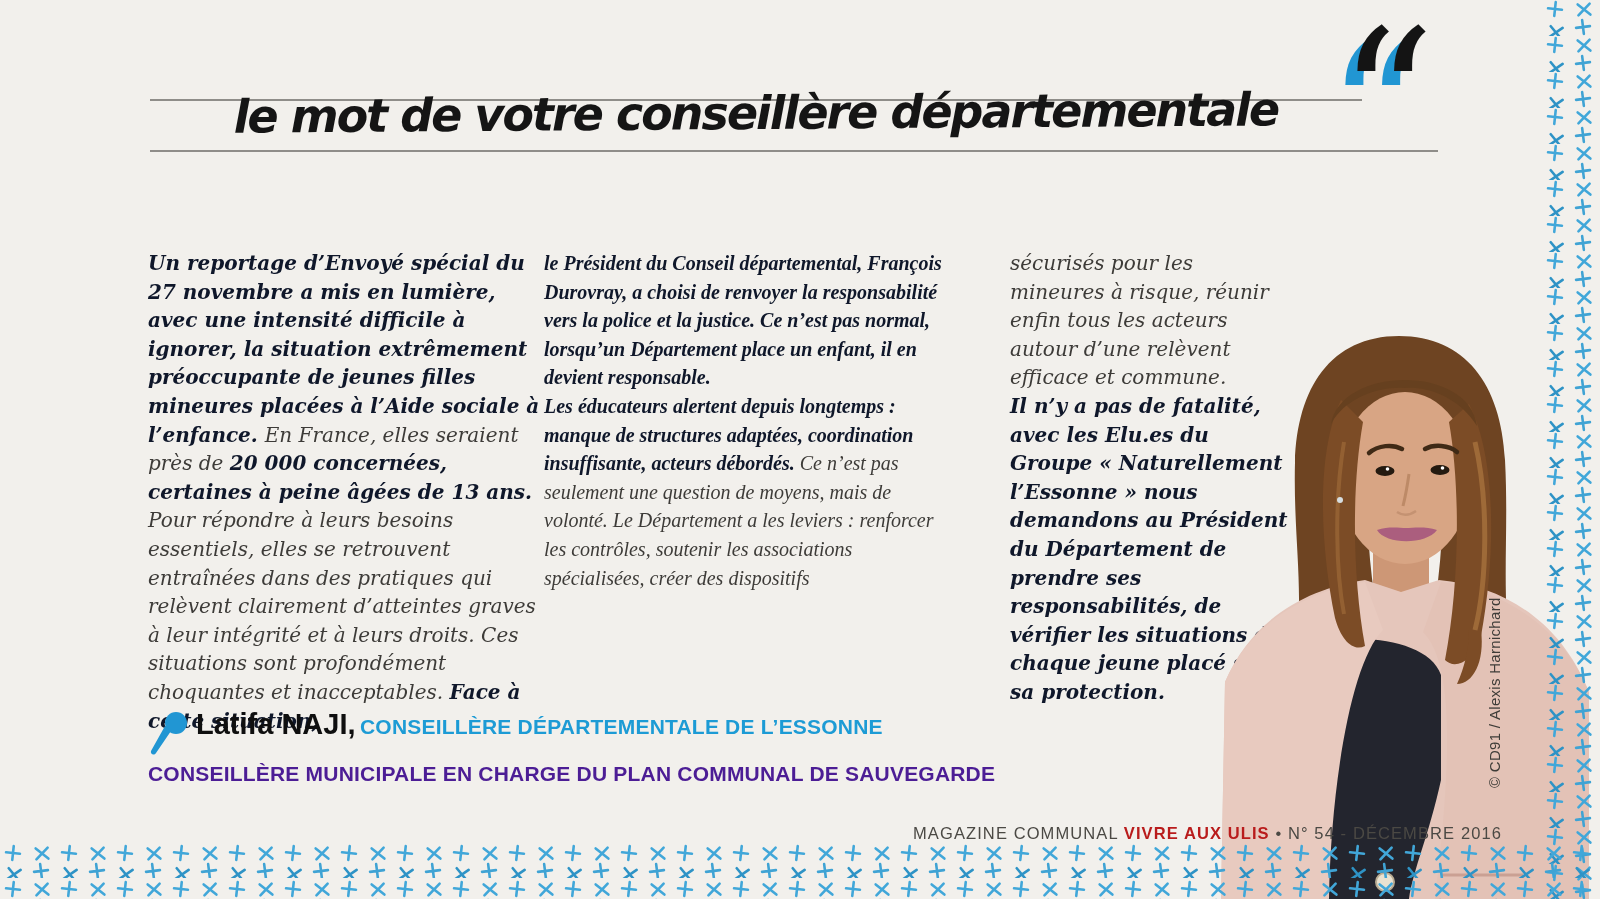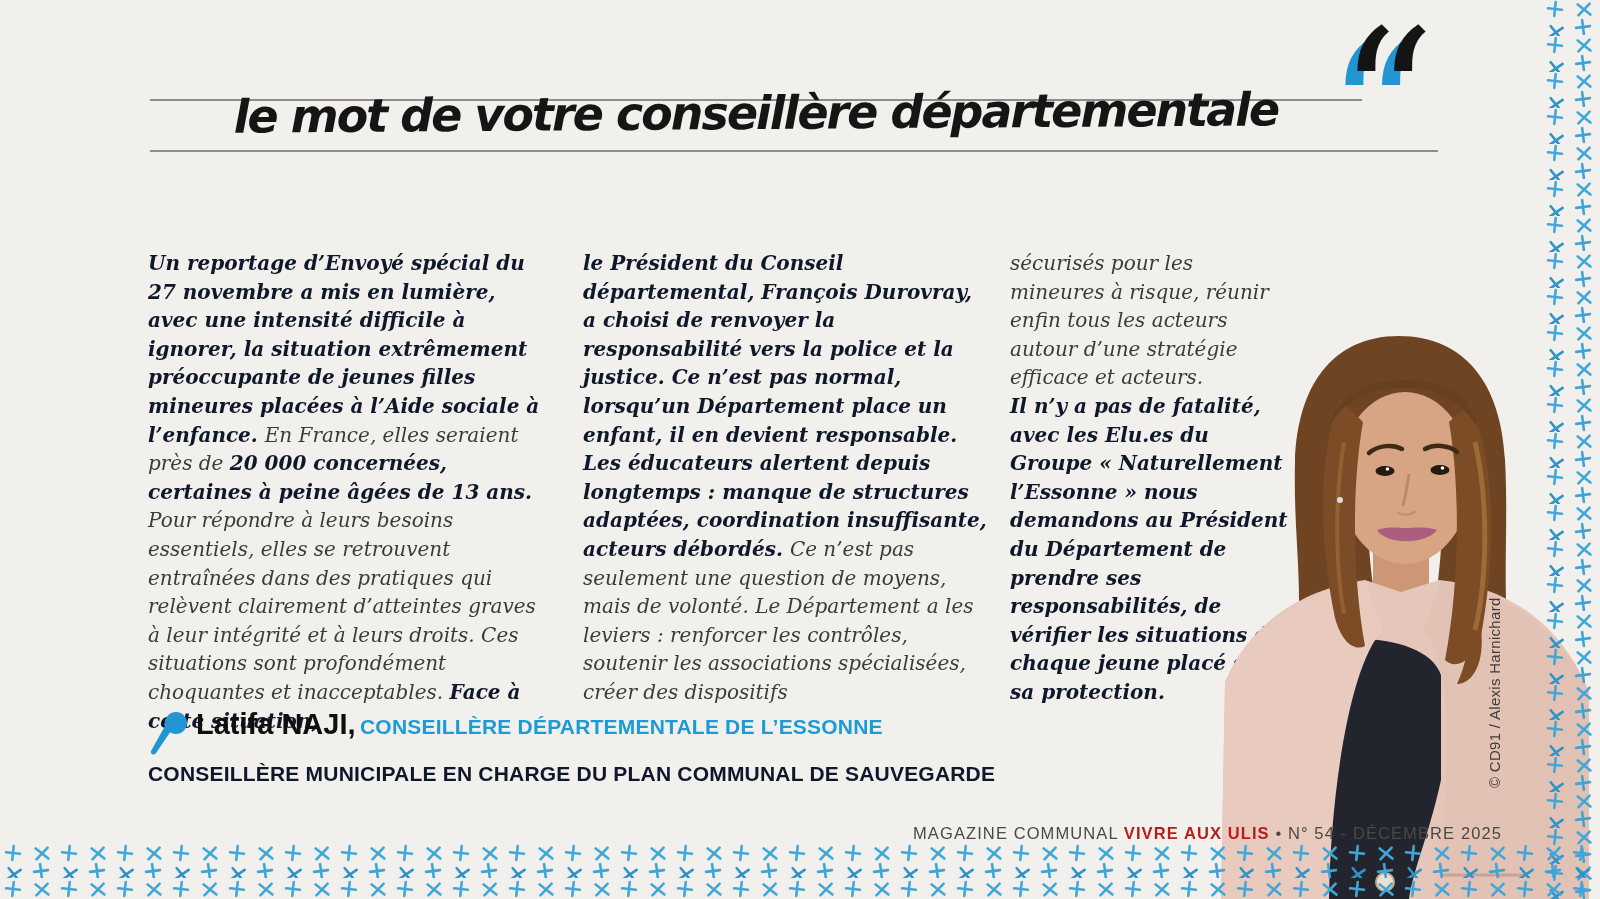--- a/index.html
+++ b/index.html
@@ -29,33 +29,33 @@
     z-index:2;
   }
   .col{
     position:absolute;top:249px;
     font-size:20px;line-height:28.6px;
     font-style:italic;color:#3d3b38;
     text-align:left;
   }
   .col .b{font-weight:700;color:#0f172a;}
   .col-1{left:148px;width:402px;}
-  .col-2{left:583px;width:404px;}
+  .col-2{left:544px;width:404px;font-family:Liberation Serif, serif;}
   .col-3{left:1010px;width:400px;}
   .wrap-spacer{float:right;width:122px;height:470px;margin-top:86px;}
   .byline-row1{
     position:absolute;left:196px;top:708px;white-space:nowrap;
     font-family:"Liberation Sans", sans-serif;
   }
   .byline-name{font-weight:700;font-size:29px;color:#0f0f0f;letter-spacing:0;}
   .byline-role{font-weight:700;font-size:21px;color:#1d9bd5;letter-spacing:0.2px;}
   .byline-row2{
     position:absolute;left:148px;top:762px;white-space:nowrap;
     font-family:"Liberation Sans", sans-serif;
-    font-weight:700;font-size:21px;color:#0f172a;letter-spacing:0.2px;
+    font-weight:700;font-size:21px;color:#4c1d95;letter-spacing:0.2px;
   }
   .mic{position:absolute;left:146px;top:710px;width:44px;height:50px;}
   .portrait{position:absolute;left:1213px;top:330px;width:385px;height:569px;z-index:3;}
   .pattern-right{position:absolute;right:0;top:0;width:58px;height:899px;z-index:4;}
   .pattern-bottom{position:absolute;left:0;top:842px;width:1600px;height:57px;z-index:5;}
   .footer-line{
     position:absolute;top:824px;left:0;width:1502px;text-align:right;
     font-family:"Liberation Sans", sans-serif;
     font-size:16.5px;color:#4b4944;letter-spacing:1.1px;
     z-index:6;white-space:nowrap;
@@ -79,21 +79,21 @@
 
 <div class="col col-1">
   <span class="b">Un reportage d’Envoyé spécial du 27 novembre a mis en lumière, avec une intensité difficile à ignorer, la situation extrêmement préoccupante de jeunes filles mineures placées à l’Aide sociale à l’enfance. </span><span>En France, elles seraient près de </span><span class="b">20 000 concernées, certaines à peine âgées de 13 ans. </span><span>Pour répondre à leurs besoins essentiels, elles se retrouvent entraînées dans des pratiques qui relèvent clairement d’atteintes graves à leur intégrité et à leurs droits. Ces situations sont profondément choquantes et inacceptables. </span><span class="b">Face à cette situation,</span>
 </div>
 <div class="col col-2">
   <span class="b">le Président du Conseil départemental, François Durovray, a choisi de renvoyer la responsabilité vers la police et la justice. Ce n’est pas normal, lorsqu’un Département place un enfant, il en devient responsable.</span><br>
   <span class="b">Les éducateurs alertent depuis longtemps : manque de structures adaptées, coordination insuffisante, acteurs débordés. </span><span>Ce n’est pas seulement une question de moyens, mais de volonté. Le Département a les leviers : renforcer les contrôles, soutenir les associations spécialisées, créer des dispositifs</span>
 </div>
 <div class="col col-3">
   <div class="wrap-spacer"></div>
-  <span>sécurisés pour les mineures à risque, réunir enfin tous les acteurs autour d’une stratégie efficace et acteurs.</span><br>
+  <span>sécurisés pour les mineures à risque, réunir enfin tous les acteurs autour d’une relèvent efficace et commune.</span><br>
   <span class="b">Il n’y a pas de fatalité, avec les Elu.es du Groupe « Naturellement l’Essonne » nous demandons au Président du Département de prendre ses responsabilités, de vérifier les situations de chaque jeune placé sous sa protection.</span>
 </div>
 
 <svg class="mic" viewBox="0 0 44 50">
   <circle cx="30" cy="13" r="11" fill="#2196d3"></circle>
   <path d="M25,21 L10,43 C8,46 4,44 5,41 L19,16 Z" fill="#2196d3"></path>
 </svg>
 <div class="byline-row1">
   <span class="byline-name">Latifa NAJI,</span>
   <span class="byline-role">CONSEILLÈRE DÉPARTEMENTALE DE L’ESSONNE</span>
@@ -134,21 +134,21 @@
   <path d="M184,182 Q193,188 203,181" stroke="#c49272" stroke-width="2.5" fill="none"></path>
   <path d="M164,200 C176,196 186,198 193,198 C200,198 212,196 224,200 C213,215 173,215 164,200 Z" fill="#ab5e7e"></path>
   <circle cx="127" cy="170" r="3" fill="#d6dde0"></circle>
 </svg>
 
 <div class="photo-credit">© CD91 / Alexis Harnichard</div>
 
 <div class="footer-line">
   <span>MAGAZINE COMMUNAL</span>
   <span class="mag">VIVRE AUX ULIS</span>
-  <span>• N° 54 - DÉCEMBRE 2025</span>
+  <span>• N° 54 - DÉCEMBRE 2016</span>
 </div>
 
 <svg class="pattern-right" width="58" height="899">
   <defs>
     <pattern id="xp1" width="56" height="36" patternUnits="userSpaceOnUse">
       <g stroke="#41a7d9" stroke-width="2.6" stroke-linecap="round" fill="none">
         <path d="M6,9 h14 M13,2 v14" transform="rotate(6 13 9)"></path>
         <path d="M36,4 l12,11 M48,4 l-12,11" transform="rotate(-4 42 9)"></path>
         <path d="M8,27 l12,11 M20,27 l-12,11" stroke="#2e93c6" transform="rotate(8 14 32)"></path>
         <path d="M34,27 h14 M41,20 v14" stroke="#3fa3d4" transform="rotate(-7 41 27)"></path>

